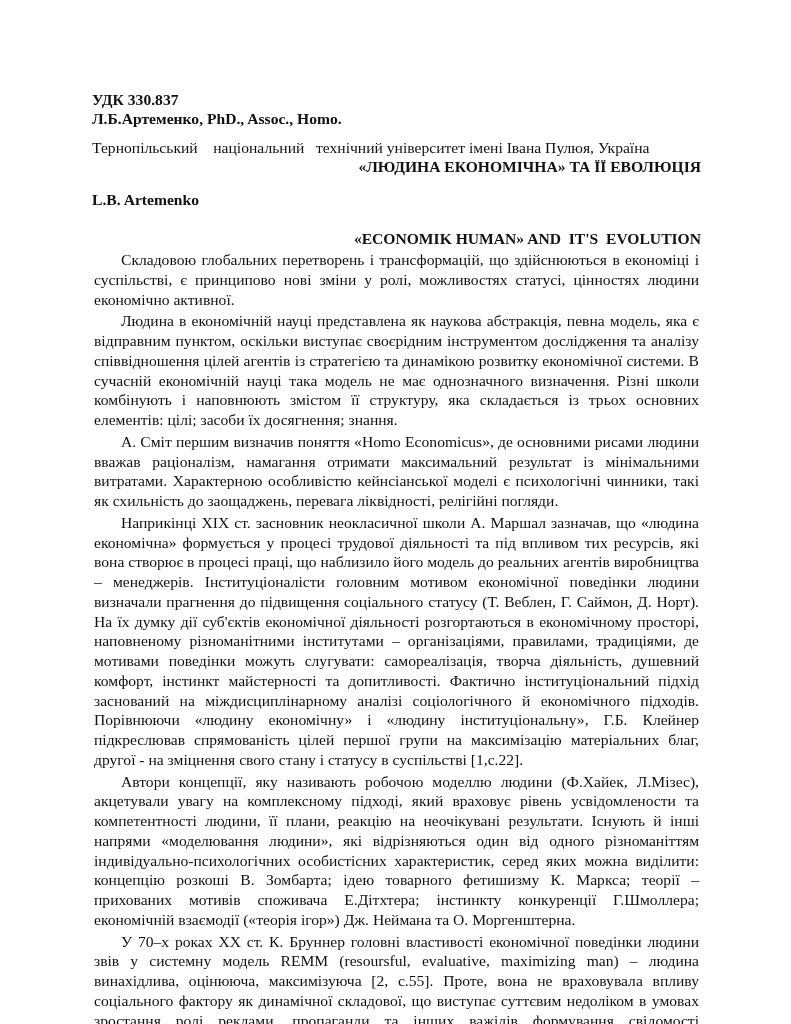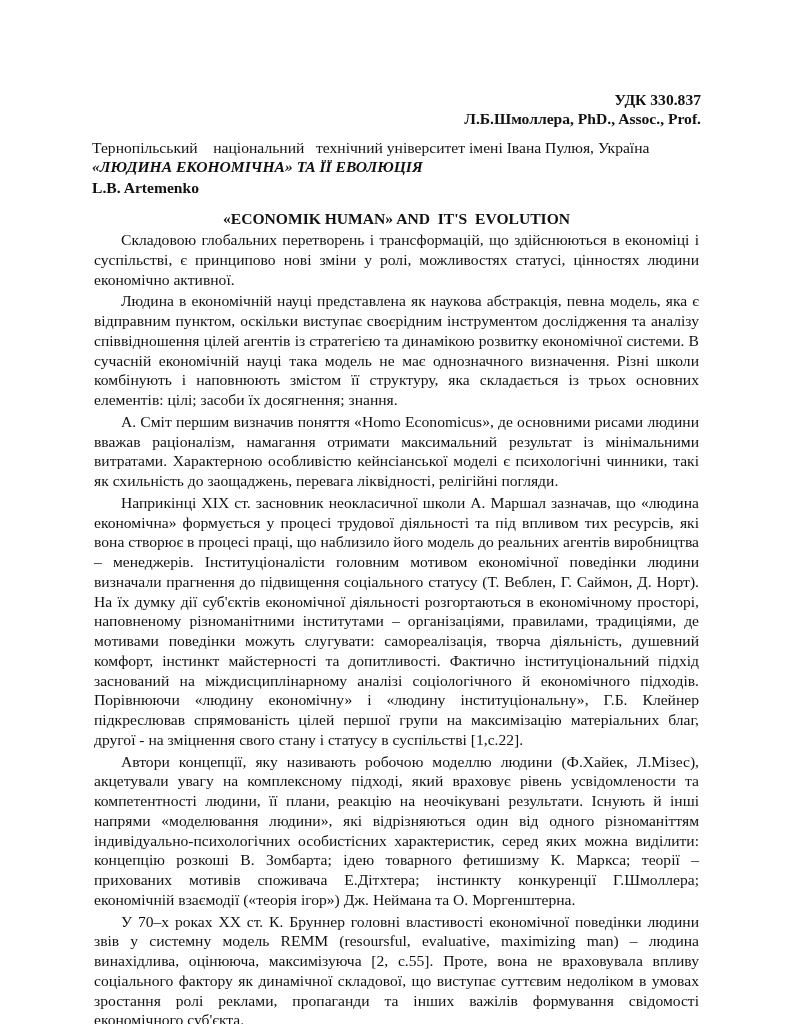--- a/index.html
+++ b/index.html
@@ -1,35 +1,35 @@
 <!DOCTYPE html>
 <html><head>
 <meta charset="utf-8">
 <style>
   html, body { margin: 0; padding: 0; background: #ffffff; }
   body {
     width: 791px; height: 1024px; overflow: hidden; position: relative;
     font-family: "Liberation Serif", serif; color: #111; font-size: 15.6px;
   }
   .page { position: absolute; left: 92px; top: 90px; width: 609px; }
-  .line-b { font-weight: bold; line-height: 19px; text-align: right; }
+  .line-b { font-weight: bold; line-height: 19px; }
   .aff { line-height: 19px; word-spacing: 0px; }
-  .title-ua { text-align: left; font-weight: bold; line-height: 19px; font-style: italic; }
-  .author-en { font-weight: bold; margin-top: 2px; line-height: 19px; font-family: Liberation Serif, serif; }
-  .title-en { text-align: center; font-weight: bold; margin-top: 12px; line-height: 19px; }
+  .title-ua { text-align: right; font-weight: bold; line-height: 19px; }
+  .author-en { font-weight: bold; margin-top: 14px; line-height: 19px; font-family: Liberation Serif, serif; }
+  .title-en { text-align: right; font-weight: bold; margin-top: 20px; line-height: 19px; }
   p.para {
     margin: 2px; text-indent: 27px; text-align: justify; line-height: 19.75px;
   }
 </style>
 </head>
 <body>
 
 <div class="page">
   <div class="line-b">УДК 330.837</div>
-  <div class="line-b">Л.Б.Шмоллера, PhD., Assoc., Prof.</div>
+  <div class="line-b">Л.Б.Артеменко, PhD., Assoc., Homo.</div>
   <div class="aff" style="white-space: pre; margin-top: 10px;">Тернопільський    національний   технічний університет імені Івана Пулюя, Україна</div>
   <div class="title-ua">«ЛЮДИНА ЕКОНОМІЧНА» ТА ЇЇ ЕВОЛЮЦІЯ</div>
   <div class="author-en">L.B. Artemenko</div>
   <div class="title-en" style="white-space: pre;">«ECONOMIK HUMAN» AND  IT'S  EVOLUTION</div>
 
   <div>
     <p class="para">Складовою глобальних перетворень і трансформацій, що здійснюються в економіці і суспільстві, є принципово нові зміни у ролі, можливостях статусі, цінностях людини економічно активної.</p>
     <p class="para">Людина в економічній науці представлена як наукова абстракція,  певна модель, яка є відправним пунктом, оскільки виступає своєрідним інструментом дослідження та  аналізу співвідношення цілей агентів із стратегією та динамікою розвитку економічної системи. В сучасній економічній науці така модель  не має однозначного визначення. Різні школи комбінують і наповнюють змістом її структуру, яка складається із трьох основних елементів: цілі; засоби їх досягнення; знання.</p>
     <p class="para">А. Сміт  першим визначив поняття «Homo Economicus», де основними рисами людини вважав раціоналізм, намагання отримати максимальний результат із мінімальними витратами. Характерною особливістю кейнсіанської моделі є психологічні чинники, такі як схильність до заощаджень, перевага ліквідності, релігійні погляди.</p>
     <p class="para">Наприкінці XIX ст. засновник неокласичної школи А. Маршал зазначав, що «людина економічна» формується у процесі трудової діяльності та під впливом тих ресурсів, які вона створює в процесі праці, що наблизило його модель до реальних агентів виробництва – менеджерів. Інституціоналісти  головним мотивом економічної поведінки людини визначали прагнення до підвищення соціального статусу (Т. Веблен,  Г. Саймон, Д. Норт). На їх думку дії суб'єктів економічної діяльності розгортаються в економічному просторі, наповненому різноманітними інститутами – організаціями, правилами, традиціями, де мотивами поведінки можуть слугувати: самореалізація, творча діяльність, душевний комфорт, інстинкт майстерності та допитливості. Фактично інституціональний підхід заснований на міждисциплінарному аналізі соціологічного й економічного підходів. Порівнюючи «людину економічну» і «людину інституціональну», Г.Б. Клейнер підкреслював спрямованість цілей першої групи на максимізацію матеріальних благ, другої - на зміцнення свого стану і статусу в суспільстві [1,с.22].</p>

